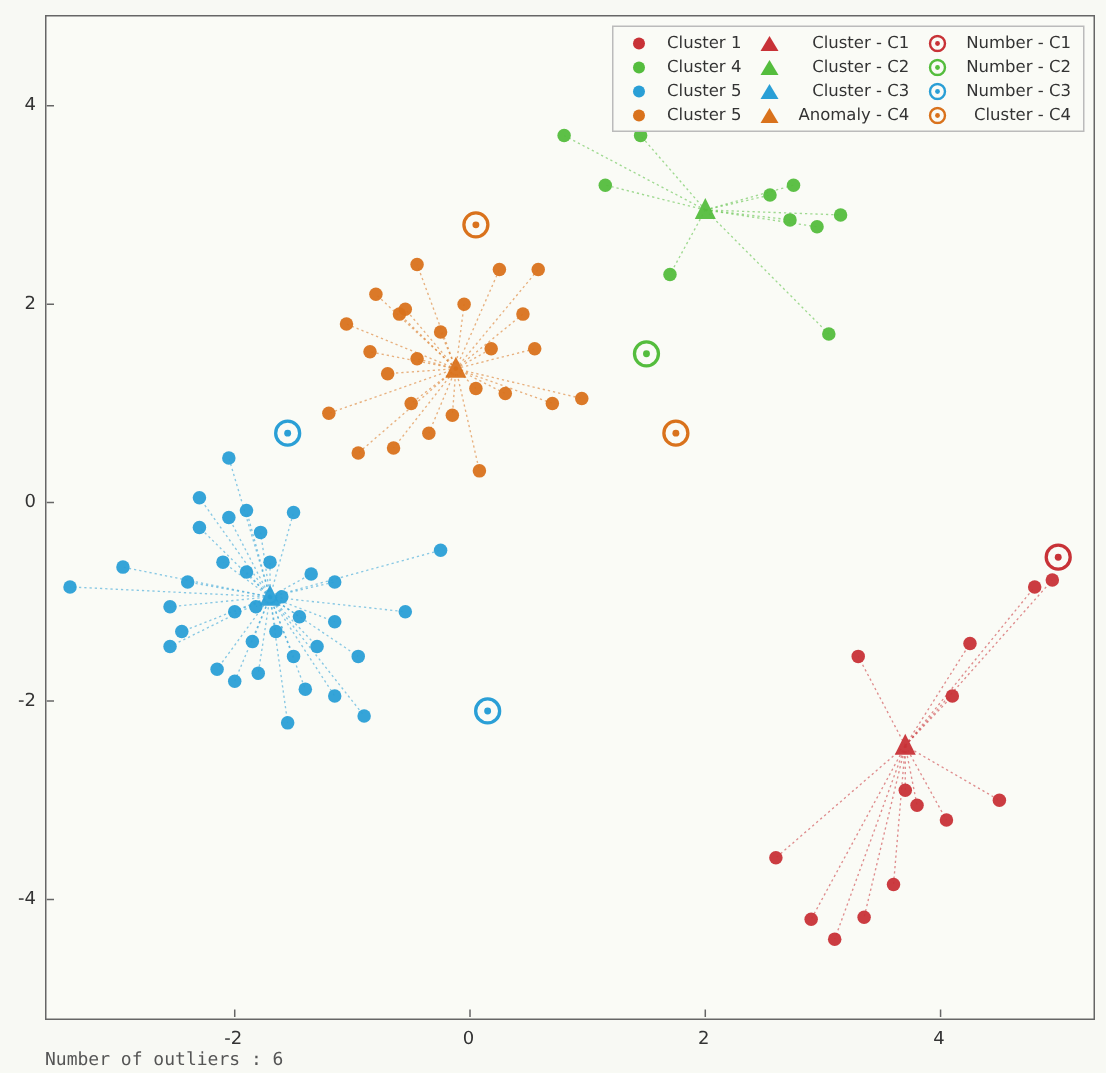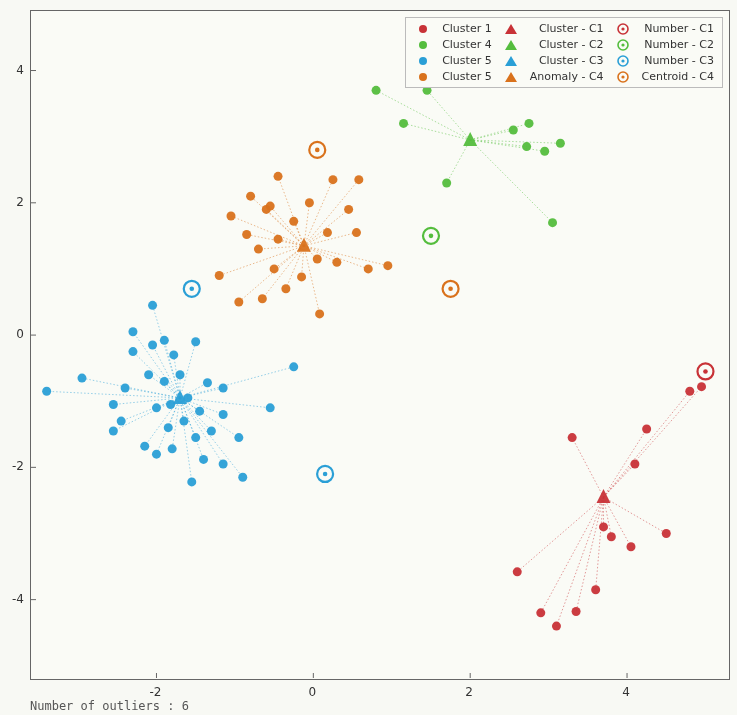--- a/index.html
+++ b/index.html
@@ -330,21 +330,21 @@
             <path d="M9 1 L15 11 L3 11 Z" fill="#d9721c"></path>
           </svg>
         </span>
         <span>Anomaly - C4</span>
         <span class="swatch">
           <svg width="18" height="12">
             <circle cx="9" cy="6" r="5" fill="none" stroke="#d9721c" stroke-width="1.6"></circle>
             <circle cx="9" cy="6" r="1.6" fill="#d9721c"></circle>
           </svg>
         </span>
-        <span>Centroid - C4</span>
+        <span>Cluster - C4</span>
       </div>
   </div>
 
   <svg id="yaxis" width="28" height="668" style="position:absolute;left:2px;top:10px;">
       <text x="22" y="592.6336633663366" text-anchor="end" font-size="12" fill="#333">-4</text>
       <text x="22" y="460.3564356435644" text-anchor="end" font-size="12" fill="#333">-2</text>
       <text x="22" y="328.07920792079216" text-anchor="end" font-size="12" fill="#333">0</text>
       <text x="22" y="195.8019801980198" text-anchor="end" font-size="12" fill="#333">2</text>
       <text x="22" y="63.524752475247624" text-anchor="end" font-size="12" fill="#333">4</text>
     </svg>

